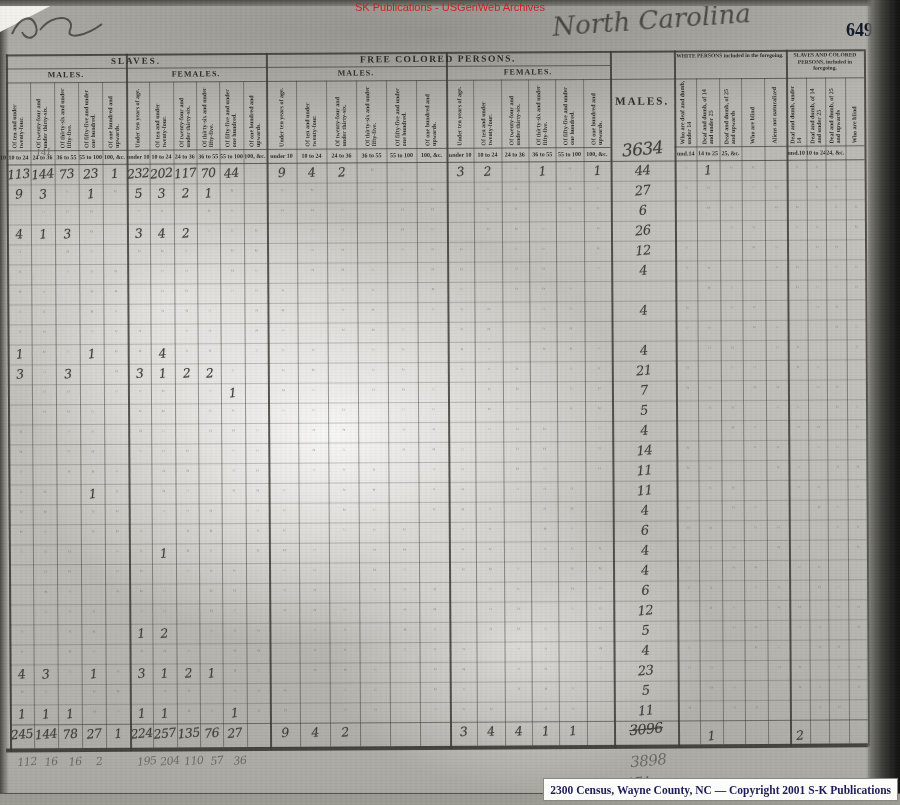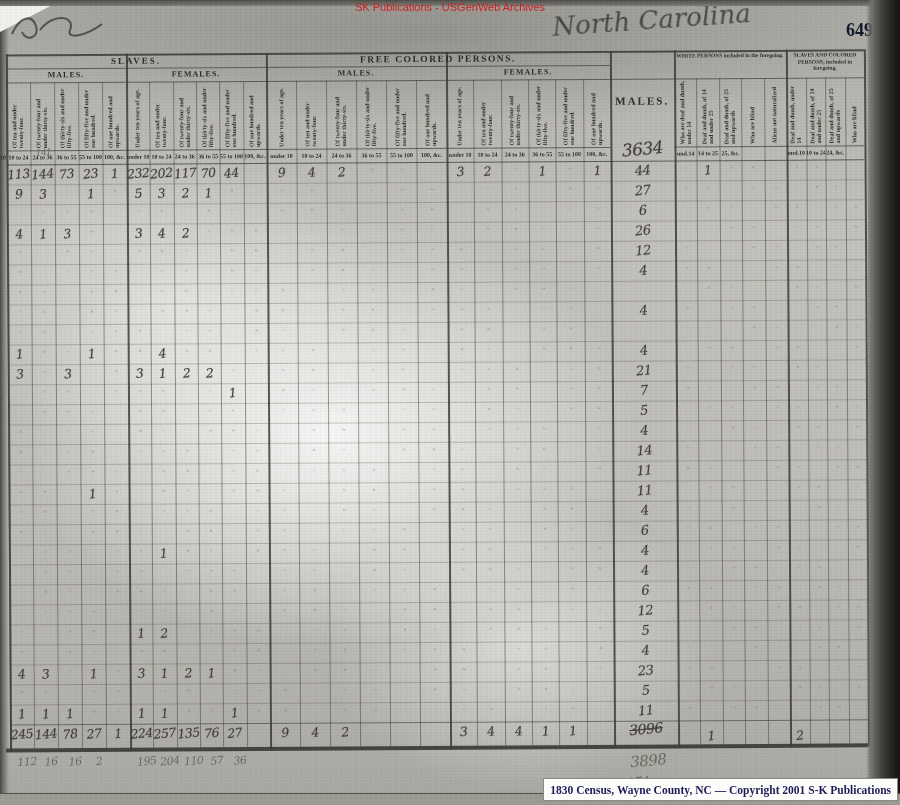--- a/index.html
+++ b/index.html
@@ -972,15 +972,15 @@
   <div id="handwritten-state">North Carolina</div>
   <div id="page-number">649</div>
 
   <div id="edge-top"></div>
   <div id="edge-right"></div>
   <div id="edge-bottom"></div>
   <div id="grain"></div>
 
   <div id="watermark-top">SK Publications - USGenWeb Archives</div>
   <div id="credit-box">
-    <span>1830 Census, Wayne County, NC — Copyright 2001 S-K Publications</span>
+    <span>2300 Census, Wayne County, NC — Copyright 2001 S-K Publications</span>
   </div>
 </div>
 
 </body></html>

